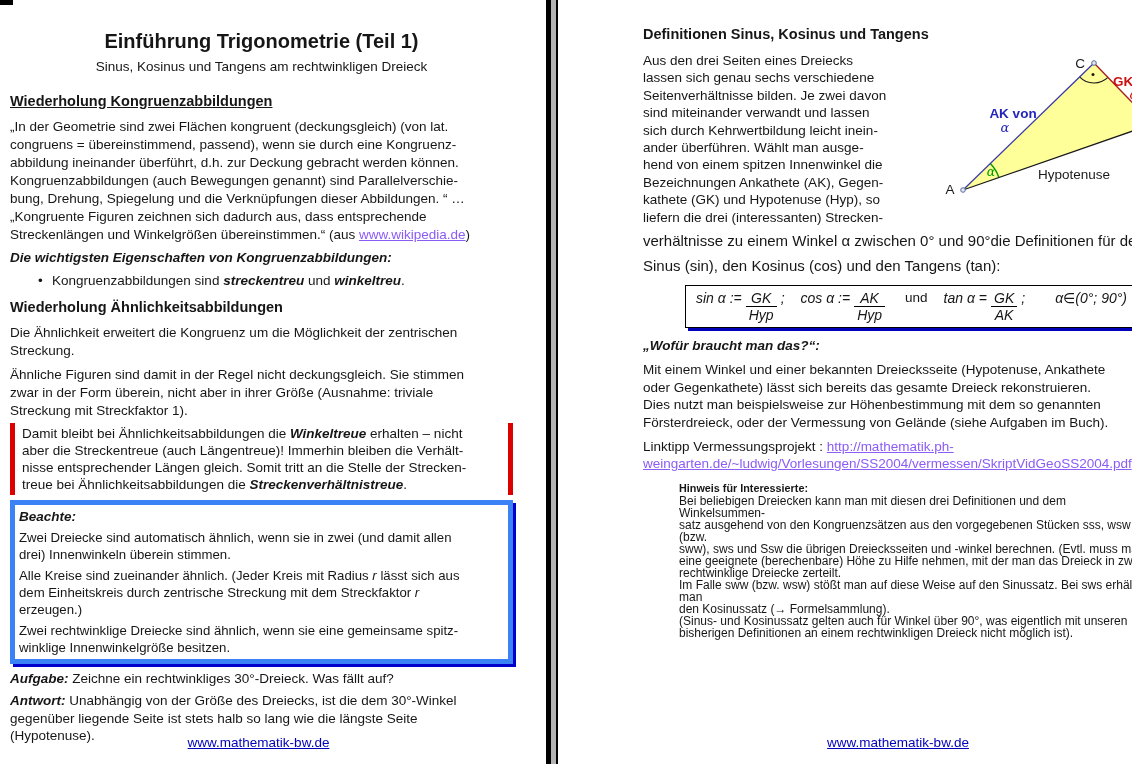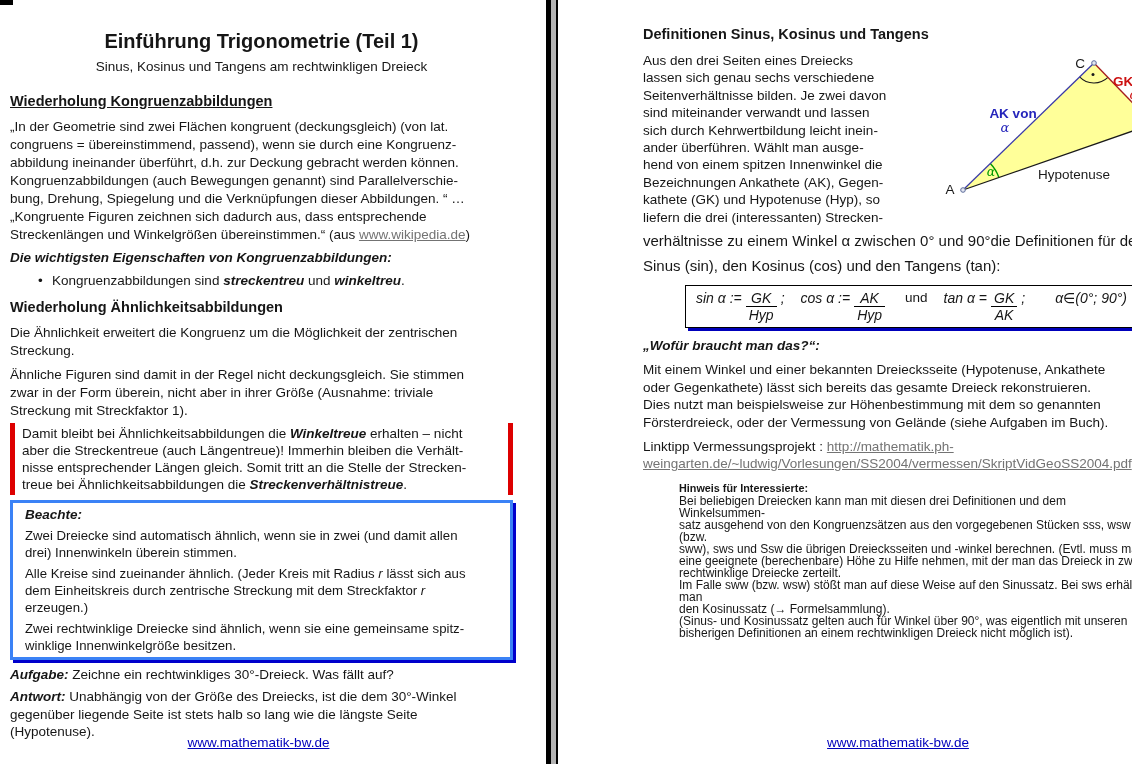--- a/index.html
+++ b/index.html
@@ -1,20 +1,20 @@
 <!DOCTYPE html>
 <html><head>
 <meta charset="utf-8">
 <style>
   html,body{margin:0;padding:0;background:#fff;}
   .canvas{position:relative;width:1132px;height:764px;background:#ffffff;overflow:hidden;
           font-family:"Liberation Sans","DejaVu Sans",sans-serif;color:#161616;}
   p{margin:0;}
   .pre{white-space:pre-line;}
-  .link{color:#737373;text-decoration:underline;cursor:pointer;}
+  .link{color:#8b5cf6;text-decoration:underline;cursor:pointer;}
   b i, i b{font-style:italic;font-weight:bold;}
 
   
   .artifact{position:absolute;left:0;top:0;width:13px;height:5px;background:#000;}
 
   
   .div1{position:absolute;left:546px;top:0;width:5px;height:764px;background:#000;}
   .div2{position:absolute;left:551px;top:0;width:5px;height:764px;background:#b3b3b3;}
   .div3{position:absolute;left:556px;top:0;width:2px;height:764px;background:#000;}
 
@@ -28,22 +28,22 @@
   .mtH1a{margin-top:18px;text-decoration:underline;}
   .mtP1{margin-top:8px;}
   .mtH2{margin-top:5px;}
   .bulletRow{margin-top:6px;font-size:13.5px;line-height:18px;padding-left:28px;}
   .dot{display:inline-block;width:14px;}
   .mtH1b{margin-top:9px;}
   .mtP2{margin-top:8px;}
   .mtP3{margin-top:6px;}
   .redBox{margin-top:3px;border-left:5px solid #dd0000;border-right:5px solid #dd0000;
           padding:2px 7px;font-size:13.5px;line-height:17px;}
-  .blueBox{margin-top:5px;border:3px solid #3b82f6;box-shadow:3px 3px 0 0 #0000cc;
-           padding:3px 12px;font-size:13.2px;line-height:17px;background:#fff;}
+  .blueBox{margin-top:5px;border:5px solid #3b82f6;box-shadow:3px 3px 0 0 #0000cc;
+           padding:3px 4px;font-size:13.2px;line-height:17px;background:#fff;}
   .bp{margin-top:4px;font-size:13.2px;line-height:17px;}
   .mtAuf{margin-top:6px;line-height:17px;}
   .mtAnt{margin-top:5px;line-height:17.5px;}
   .footerL{position:absolute;left:10px;top:735px;width:497px;text-align:center;font-size:13.5px;}
   .footerL a{color:#0000bb;}
 
   
   .pageR{position:absolute;left:590px;top:0;width:574px;height:764px;padding:26px 11px 0 53px;box-sizing:border-box;}
   .rTitle{font-size:14.5px;font-weight:bold;line-height:17px;}
   .introWrap{position:relative;margin-top:9px;min-height:176px;}

